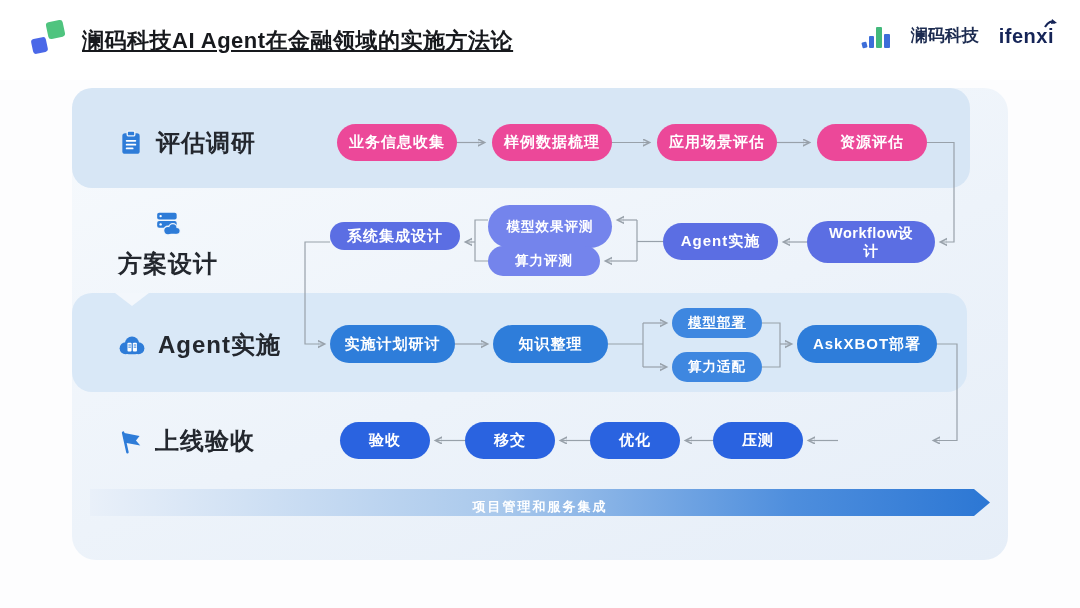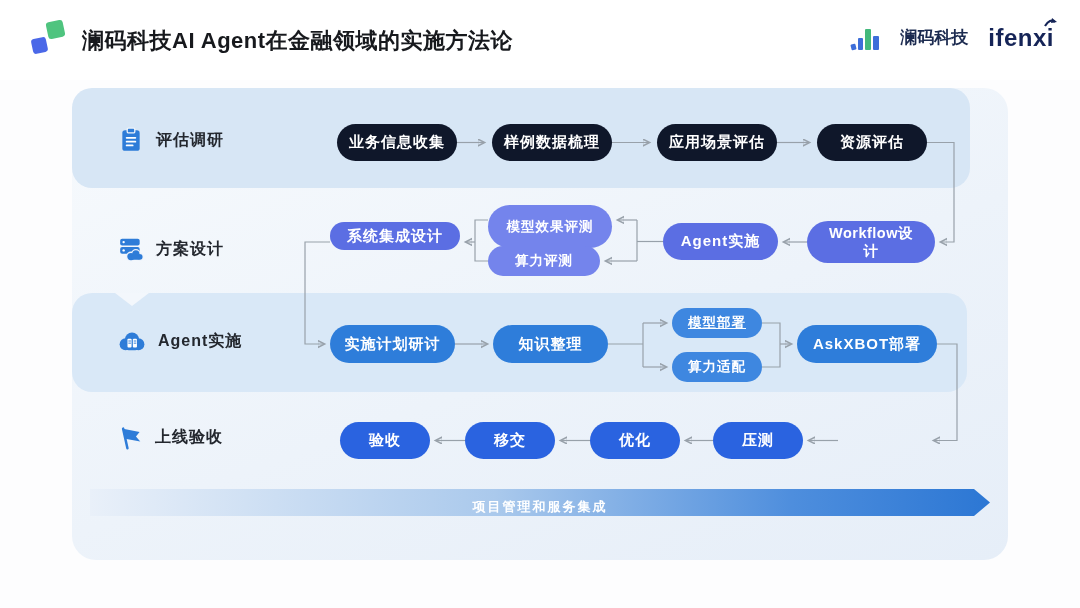--- a/index.html
+++ b/index.html
@@ -5,50 +5,50 @@
   html,body{margin:0;padding:0;background:#ffffff;width:1080px;height:608px;overflow:hidden;
     font-family:"Liberation Sans","DejaVu Sans",sans-serif;}
   .stage{position:relative;width:1080px;height:608px;background:#fdfdfe;}
 
   
   .hdr{position:absolute;left:0;top:0;width:1080px;height:80px;background:#ffffff;}
   .mark{position:absolute;left:30px;top:20px;width:36px;height:36px;}
   .mark .sq{position:absolute;border-radius:3px;transform:rotate(-12deg);display:block;}
   .mark .sq.g{right:2px;top:1px;width:17px;height:17px;background:#4fc47f;}
   .mark .sq.b{left:2px;bottom:3px;width:15px;height:15px;background:#4b68e8;}
-  .title{position:absolute;left:82px;top:26px;font-size:22px;font-weight:bold;color:#17191d;letter-spacing:0.5px;}
+  .title{position:absolute;left:82px;top:26px;font-size:22px;font-weight:bold;color:#17191d;letter-spacing:0.5px;text-decoration:underline;}
   .brands{position:absolute;right:26px;top:24px;display:flex;align-items:center;gap:20px;}
   .lanma{display:flex;align-items:flex-end;gap:21px;}
   .bars{display:flex;align-items:flex-end;gap:2px;height:22px;}
   .bars i{display:block;width:5px;border-radius:1px;background:#3d6ed9;}
   .bars i.t1{height:6px;transform:rotate(-14deg);}
   .bars i.t2{height:12px;}
   .bars i.t3{height:21px;width:6px;background:#43b97c;}
   .bars i.t4{height:14px;width:6px;}
   .lanma-txt{font-size:17px;font-weight:bold;color:#1c2b50;padding-bottom:1px;}
-  .ifenxi{position:relative;font-size:24px;font-weight:bold;color:#152457;letter-spacing:0.5px;}
+  .ifenxi{position:relative;font-size:20px;font-weight:bold;color:#152457;letter-spacing:0.5px;}
   .ifenxi svg{position:absolute;right:-4px;top:-7px;}
 
   
   .panel{position:absolute;left:72px;top:88px;width:936px;height:472px;border-radius:24px;
     background:linear-gradient(160deg,#f7fafd 0%,#edf3fa 55%,#e6eef8 100%);}
   .band{position:absolute;border-radius:20px;}
   .band.b-1{left:72px;top:88px;width:898px;height:100px;background:#d7e6f5;}
   .band.b-3{left:72px;top:293px;width:895px;height:99px;background:#d9e8f7;}
   .notch{position:absolute;left:115px;top:293px;width:0;height:0;
     border-left:17px solid transparent;border-right:17px solid transparent;border-top:13px solid #f3f7fc;}
 
   
   .rowhead{position:absolute;left:118px;display:flex;align-items:center;gap:12px;}
-  .rowhead .lbl{font-size:16px;font-weight:bold;color:#23272e;letter-spacing:1px;}
+  .rowhead .lbl{font-size:24px;font-weight:bold;color:#23272e;letter-spacing:1px;}
 
   
   .pill{position:absolute;border-radius:999px;color:#fff;font-weight:bold;font-size:15px;
     display:flex;align-items:center;justify-content:center;text-align:center;letter-spacing:1px;}
-  .c-b1{background:#0f172a;}
+  .c-b1{background:#ec4899;}
   .c-plg{background:#5b6ee3;}
   .c-psm{background:#7484ec;font-size:13.5px;}
   .c-b3{background:#2e7dda;}
   .c-b3s{background:#3e87e0;font-size:13.5px;}
   .c-b4{background:#2a63e0;}
   .wf span{display:block;width:86px;line-height:1.25;word-break:break-all;font-size:14.5px;letter-spacing:0.5px;}
 
   
   svg.connectors{position:absolute;left:0;top:0;width:1080px;height:608px;pointer-events:none;}
   svg.connectors path{stroke:#98a1aa;stroke-width:1.2;fill:none;}
@@ -141,21 +141,21 @@
 
   <div class="rowhead" style="top:127px;">
     <svg width="26" height="26" viewBox="0 0 24 24">
       <rect x="4" y="3" width="16" height="19" rx="2.5" fill="#2e7cd8"></rect>
       <rect x="8.5" y="1" width="7" height="4.5" rx="1.2" fill="#2e7cd8" stroke="#eef4fb" stroke-width="1.2"></rect>
       <path d="M8 10 H16 M8 13.5 H16 M8 17 H13.5" stroke="#ffffff" stroke-width="1.7" stroke-linecap="round"></path>
     </svg>
     <span class="lbl">评估调研</span>
   </div>
 
-  <div class="rowhead" style="top:236px;">
+  <div class="rowhead" style="top:210px;flex-direction:column;">
     <svg width="26" height="26" viewBox="0 0 24 24">
       <rect x="2" y="2.5" width="18" height="6.2" rx="1.8" fill="#2e7cd8"></rect>
       <rect x="2" y="10.2" width="18" height="6.2" rx="1.8" fill="#2e7cd8"></rect>
       <circle cx="5.2" cy="5.6" r="1.1" fill="#ffffff"></circle>
       <circle cx="5.2" cy="13.3" r="1.1" fill="#ffffff"></circle>
       <g fill="#edf3fb">
         <circle cx="12" cy="19" r="4.6"></circle>
           <circle cx="16.5" cy="16.4" r="4.4"></circle>
           <circle cx="20" cy="19.2" r="3.8"></circle>
       </g>

